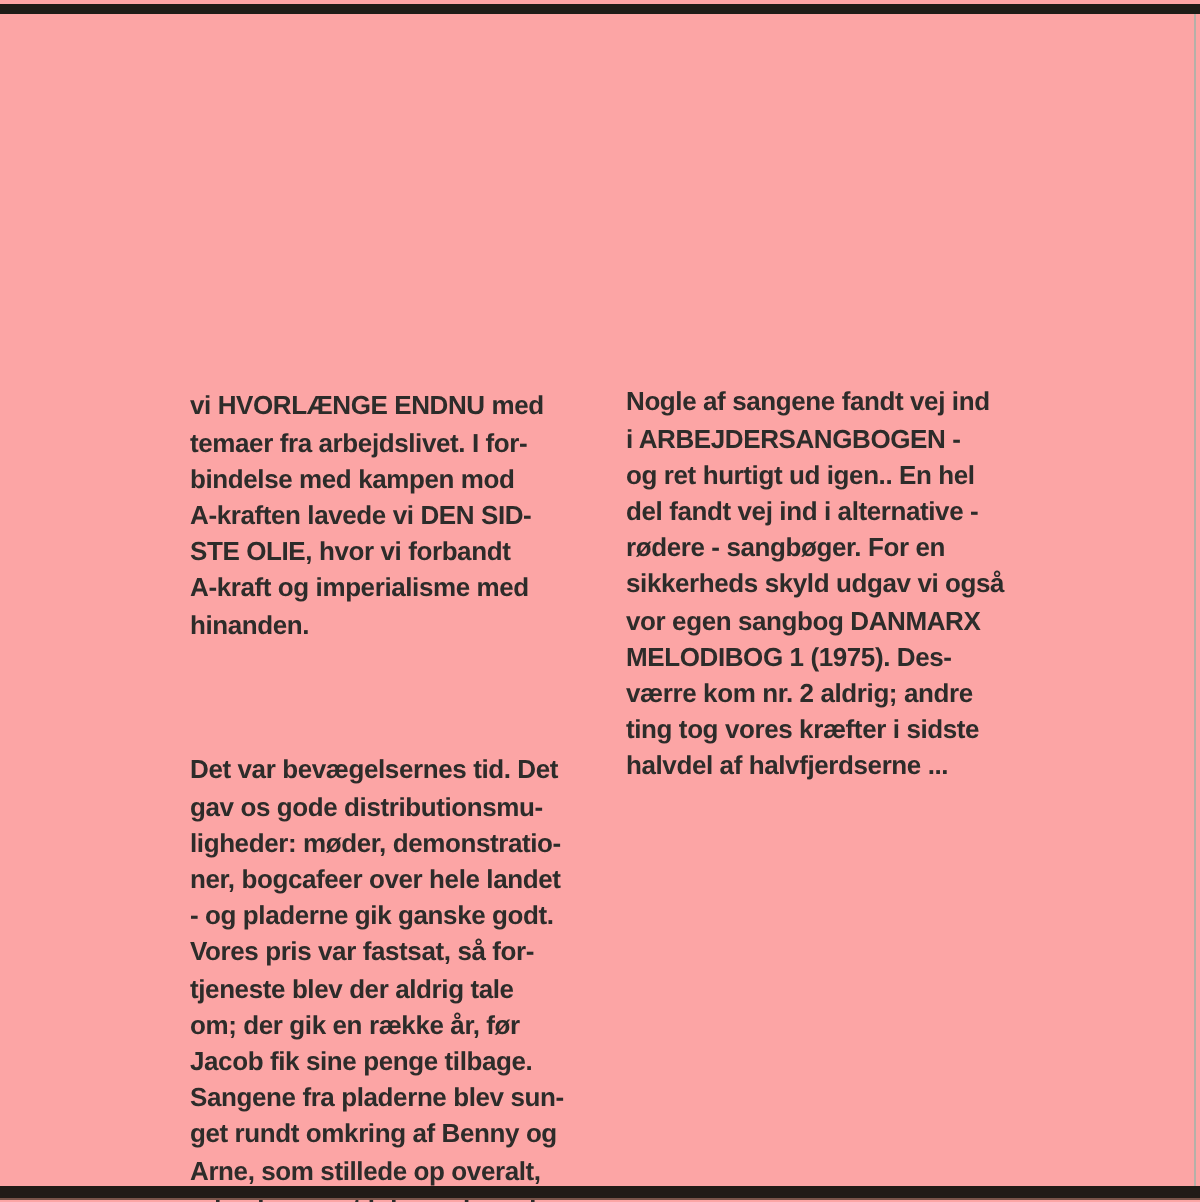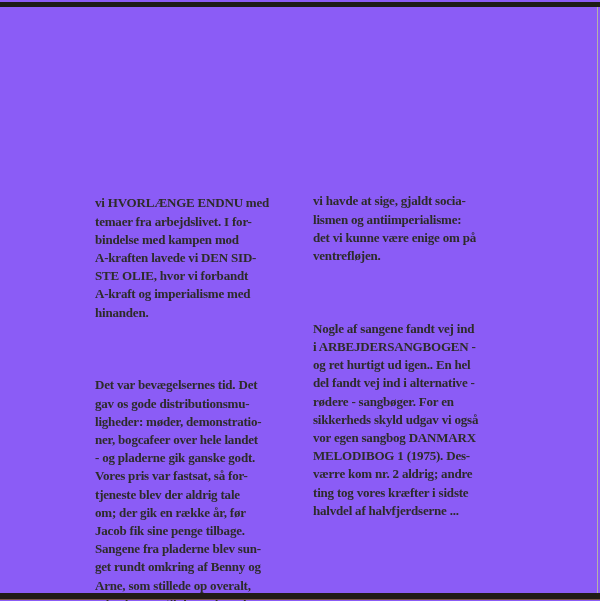--- a/index.html
+++ b/index.html
@@ -4,23 +4,23 @@
 <style>
   html, body {
     margin: 0;
     padding: 0;
     background: #e8e8e6;
   }
   .page {
     position: relative;
     width: 600px;
     height: 601px;
-    background: #8b5cf6;
+    background: #fca5a5;
     overflow: hidden;
-    font-family: Liberation Serif, serif;
+    font-family: Liberation Sans, sans-serif;
   }
   .top-bar {
     position: absolute;
     top: 2px;
     left: 0;
     width: 600px;
     height: 5px;
     background: #1d1c17;
   }
   .bottom-bar {
@@ -90,24 +90,20 @@
 om; der gik en række år, før
 Jacob fik sine penge tilbage.
 Sangene fra pladerne blev sun-
 get rundt omkring af Benny og
 Arne, som stillede op overalt,
 uden hensyn til den voksende
 sekterisme og splittelse. Det</p>
   </div>
 
   <div class="col col-right">
-    <p>vi havde at sige, gjaldt socia-
-lismen og antiimperialisme:
-det vi kunne være enige om på
-ventrefløjen.</p>
     <p>Nogle af sangene fandt vej ind
 i ARBEJDERSANGBOGEN -
 og ret hurtigt ud igen.. En hel
 del fandt vej ind i alternative -
 rødere - sangbøger. For en
 sikkerheds skyld udgav vi også
 vor egen sangbog DANMARX
 MELODIBOG 1 (1975). Des-
 værre kom nr. 2 aldrig; andre
 ting tog vores kræfter i sidste

